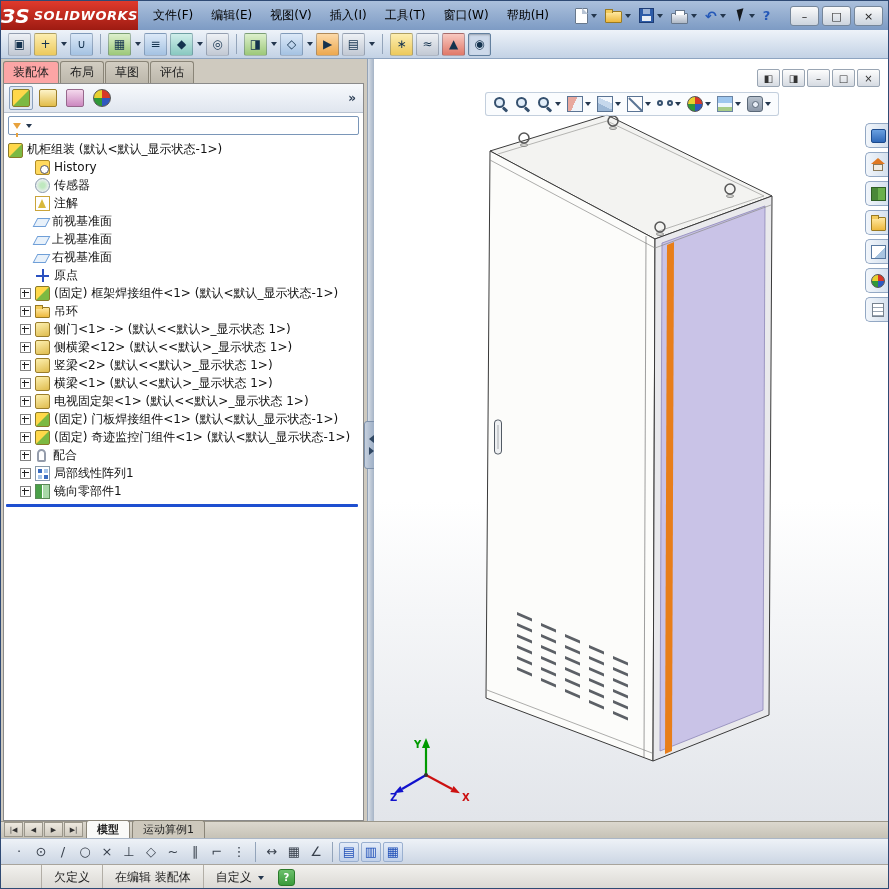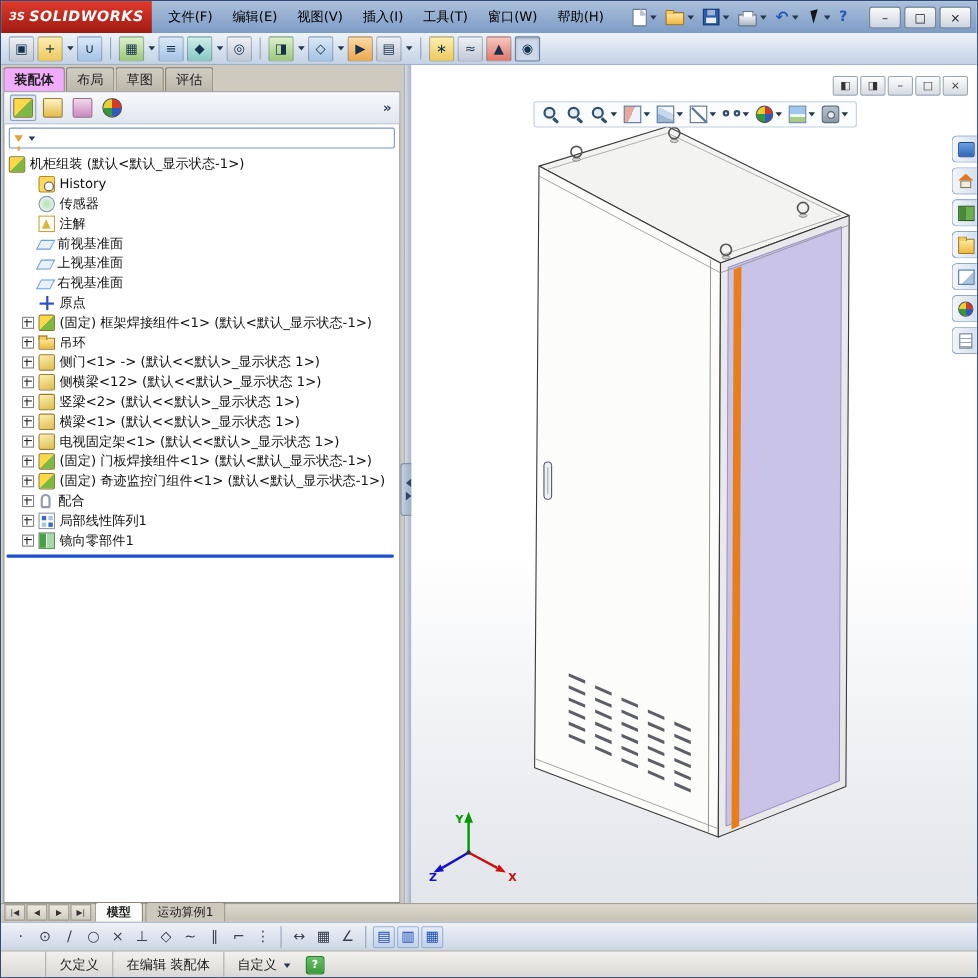--- a/index.html
+++ b/index.html
@@ -4,21 +4,21 @@
 <style>
   html,body{margin:0;padding:0;background:#888;}
   #app{position:relative;width:889px;height:889px;margin:0 auto;overflow:hidden;
        font-family:"DejaVu Sans","Liberation Sans",sans-serif;font-size:12px;
        background:#fff;border:1px solid #2f4a74;box-sizing:border-box;}
   
   #titlebar{position:absolute;left:0;top:0;width:100%;height:29px;
     background:linear-gradient(#abc0dc,#7d9bc4);display:flex;align-items:center;}
   #logo{width:137px;height:29px;background:linear-gradient(#e03a2c,#9e1b12);
     color:#fff;display:flex;align-items:center;justify-content:center;gap:4px;flex:none;}
-  #logo .mark{font-style:italic;font-weight:bold;font-size:10px;}
+  #logo .mark{font-style:italic;font-weight:bold;font-size:20px;}
   #logo .word{font-style:italic;font-weight:bold;font-size:13px;letter-spacing:.5px;}
   #menus{display:flex;height:100%;margin-left:6px;}
   .menu{padding:0 9px;display:flex;align-items:center;color:#000;}
   #quick-tools{display:flex;align-items:center;margin-left:14px;gap:2px;}
   .qbtn{display:flex;align-items:center;gap:2px;padding:2px 3px;border-radius:2px;}
   .qicon{display:flex;align-items:center;justify-content:center;}
   .ddt{width:0;height:0;border-left:3.5px solid transparent;border-right:3.5px solid transparent;
        border-top:4px solid #24374e;margin-left:1px;flex:none;}
   #window-buttons{position:absolute;right:5px;top:5px;display:flex;}
   .wbtn{width:27px;height:18px;background:linear-gradient(#fbfbfb,#ccd4de);border:1px solid #75869a;
@@ -57,42 +57,42 @@
   .c-gray{background:linear-gradient(#eef1f5,#c2c9d4);}
   .c-orange{background:linear-gradient(#fcd9a8,#eda84e);}
   .c-red{background:linear-gradient(#f8c8c0,#e07868);}
   .c-teal{background:linear-gradient(#cfeeea,#88c8c0);}
   .vsep{width:1px;height:20px;background:#93a4ba;margin:0 4px;flex:none;}
   
   #left-panel{position:absolute;left:0;top:58px;width:366px;height:762px;background:#cfcabf;}
   #panel-tabs{display:flex;padding:2px 2px 0 2px;height:22px;gap:1px;}
   .ptab{padding:2px 9px;font-size:12px;background:linear-gradient(#d2cdc2,#bcb7ab);
     border:1px solid #8a8578;border-bottom:none;border-radius:3px 3px 0 0;color:#222;}
-  .ptab.active{background:#f0abfc;font-weight:bold;}
+  .ptab.active{background:#fca5a5;font-weight:normal;}
   #panel-body{position:absolute;left:2px;right:3px;top:24px;bottom:0;background:#fff;
     border:1px solid #8a8a8a;display:flex;flex-direction:column;}
   #manager-tabs{display:flex;gap:3px;padding:2px 5px;align-items:center;
     background:linear-gradient(#f7f9fc,#e0e6ef);border-bottom:1px solid #b8c2d0;flex:none;}
   .mbtn{padding:2px;border:1px solid transparent;display:flex;}
   .mbtn.active{background:#dfe7f2;border-color:#8aa0bc;border-radius:2px;}
   .mi{width:16px;height:16px;display:block;position:relative;}
   .m-tree{background:linear-gradient(135deg,#ffd84a 49%,#7cb942 51%);border:1px solid #8a7a28;border-radius:2px;}
   .m-props{background:linear-gradient(#fdf3c8,#e2bc48);border:1px solid #9a7d2a;border-radius:2px;}
   .m-config{background:linear-gradient(#f4d8ec,#cc88c0);border:1px solid #96688c;border-radius:2px;}
   .m-ball,.p-ball,.k-ball{border-radius:50%;
     background:conic-gradient(#d83828 0 25%,#2f58c0 0 50%,#2f9838 0 75%,#e8d030 0);border:1px solid #555;}
   #panel-overflow{margin-left:auto;color:#2c3e55;font-weight:bold;font-size:12px;padding:0 2px;}
   #filter-row{height:17px;margin:3px 4px;border:1px solid #7a96b8;border-radius:2px;display:flex;
     align-items:center;padding:0 4px;gap:4px;background:#fff;flex:none;}
   .funnel{width:0;height:0;border-left:4.5px solid transparent;border-right:4.5px solid transparent;
     border-top:6px solid #e8a23c;position:relative;}
   .funnel::after{content:"";position:absolute;left:-1px;top:4px;width:2px;height:4px;background:#e8a23c;}
   #tree{flex:1;position:relative;padding-top:2px;overflow:hidden;}
   .trow{display:flex;align-items:center;height:18px;font-size:12px;color:#111;padding-left:16px;}
-  .trow.root{padding-left:3px;}
+  .trow.root{padding-left:3px;align-items:flex-end;}
   .exp{width:9px;height:9px;border:1px solid #848484;background:#fff;position:relative;margin-right:3px;flex:none;}
   .exp::before{content:"";position:absolute;left:1px;right:1px;top:3px;height:1px;background:#222;}
   .exp.plus::after{content:"";position:absolute;top:1px;bottom:1px;left:3px;width:1px;background:#222;}
   .exp.hid{visibility:hidden;}
   .tlabel{margin-left:4px;white-space:nowrap;}
   .rollback{height:3px;background:var(--rollback,#1e4fd0);margin:4px 5px 0 2px;border-radius:1px;}
   .ti{width:15px;height:15px;flex:none;position:relative;margin-left:1px;box-sizing:border-box;}
   .ti-assembly,.ti-subassembly{background:linear-gradient(135deg,#ffd84a 49%,#7cb942 51%);
     border:1px solid #8a7a28;border-radius:2px;}
   .ti-part{background:linear-gradient(160deg,#fdf0b0,#dfbc4e);border:1px solid #9a7d2a;border-radius:2px;}

